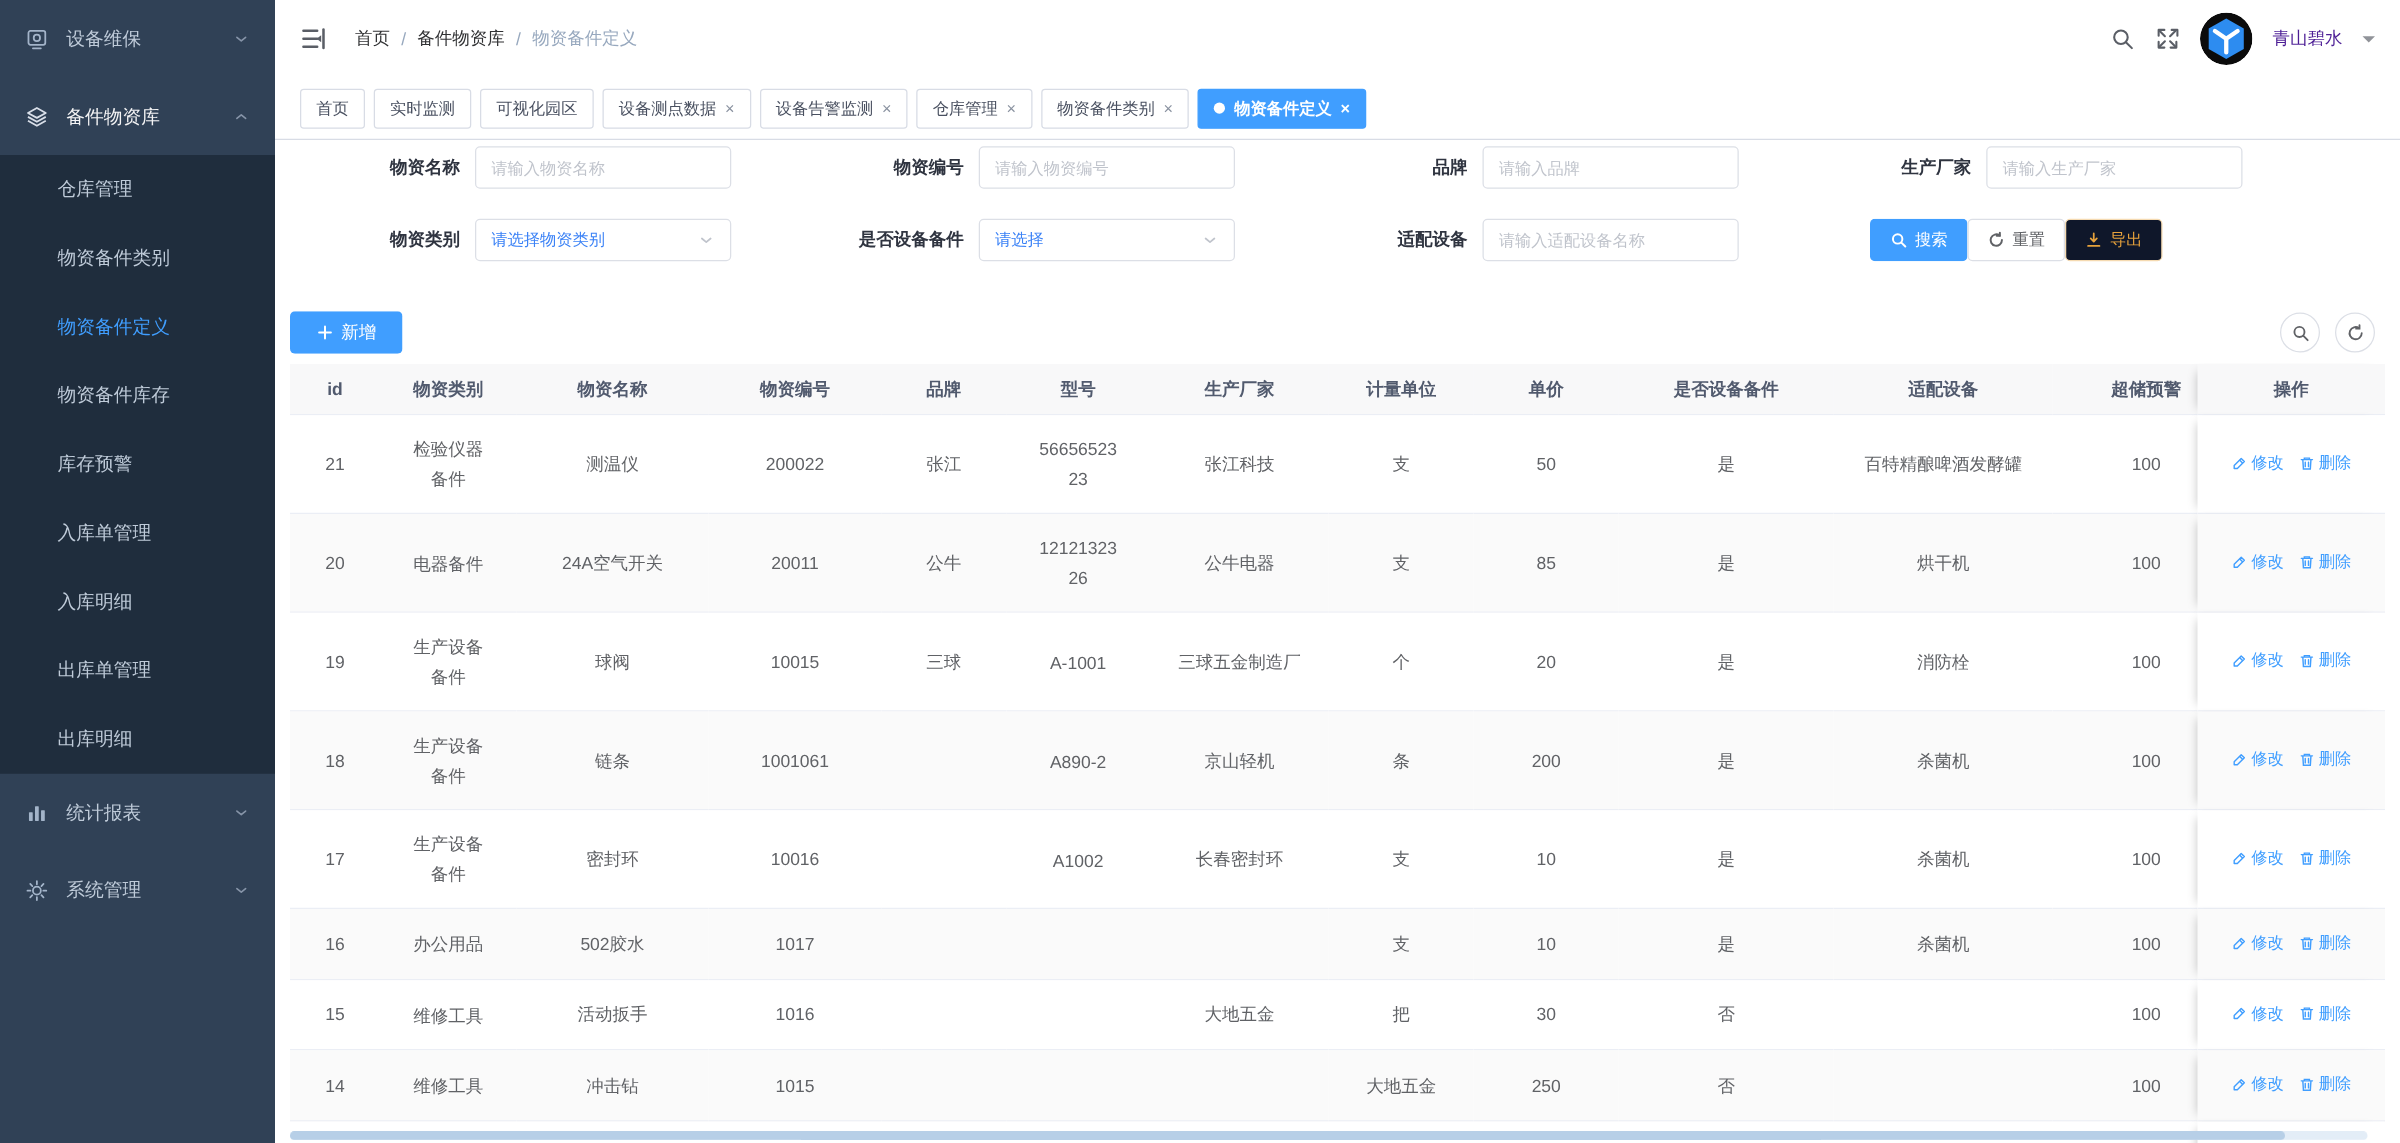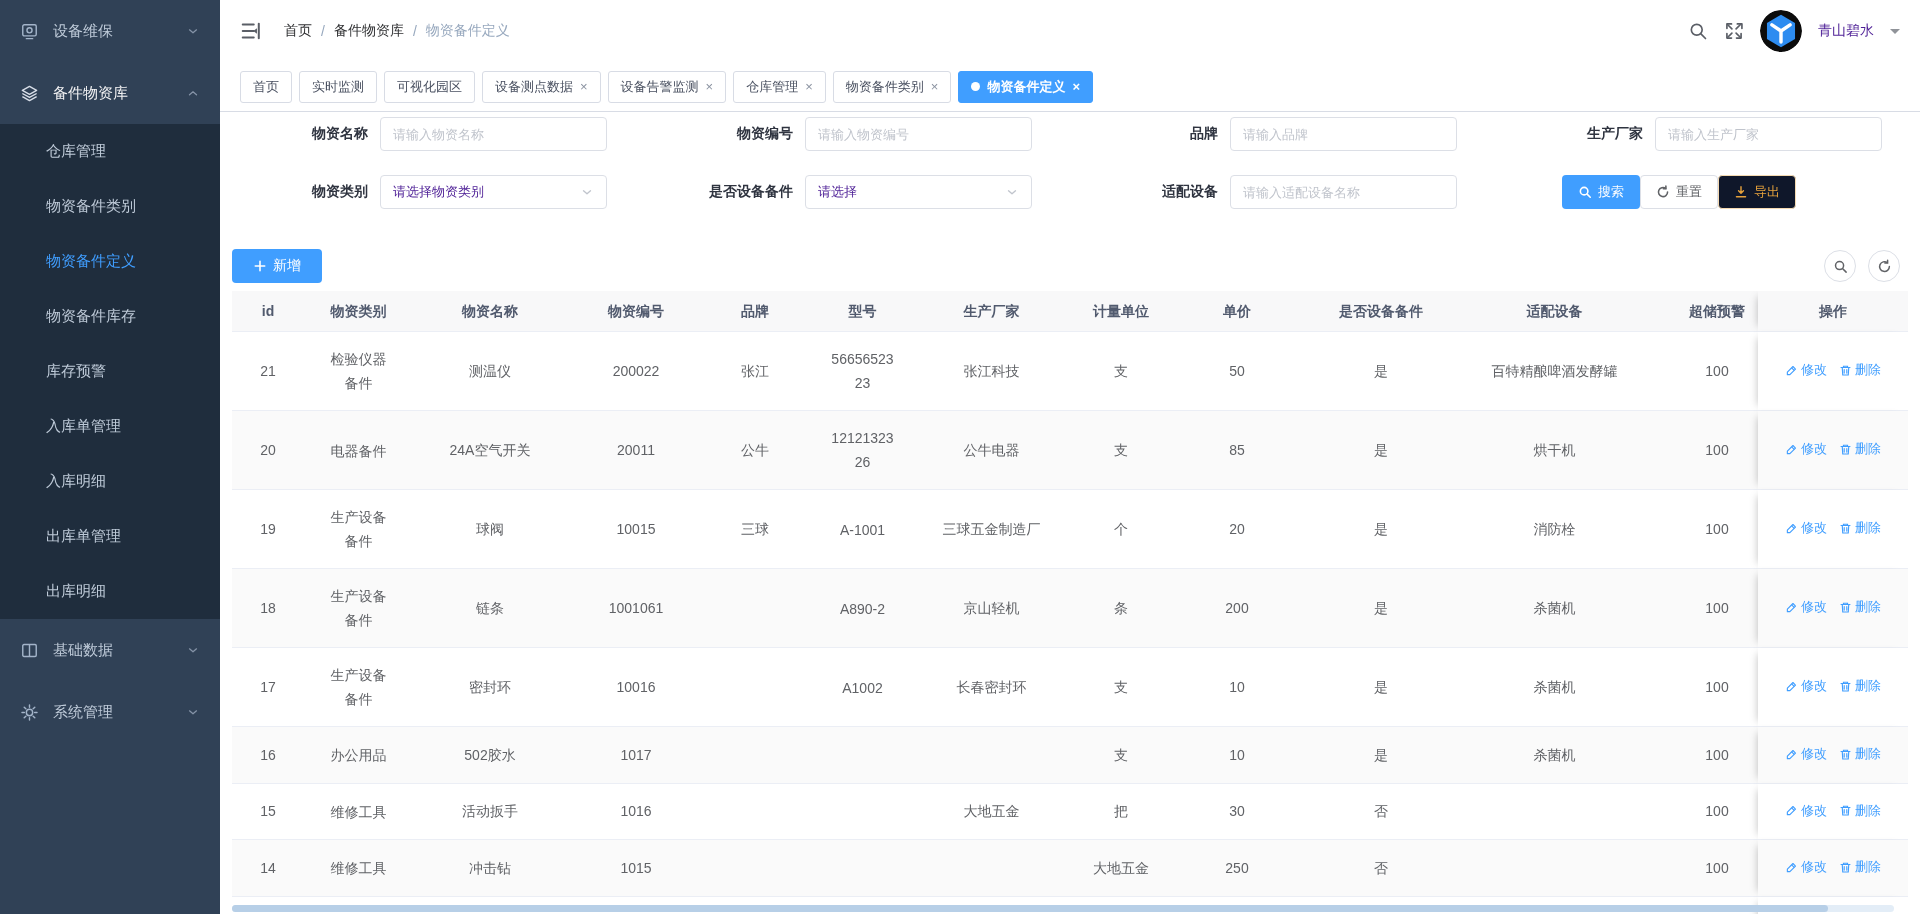--- a/index.html
+++ b/index.html
@@ -50,25 +50,25 @@
   .tag.active{background:#409eff;border-color:#409eff;color:#fff;font-weight:700}
   .tag.active .tclose{color:#fff}
   .dot{width:9px;height:9px;border-radius:50%;background:#fff}
 
   
   .content{padding:5px 12px 0;flex:1}
   .form-row{display:flex;margin-bottom:24px}
   .field{display:flex;align-items:center;margin-right:50px}
   .field label{width:148px;text-align:right;padding-right:12px;font-size:14px;
         font-weight:700;color:#2f3440;white-space:nowrap}
-  .control{width:227px;height:34px;border:1px solid #dcdfe6;border-radius:4px;background:#fff;
+  .control{width:205px;height:34px;border:1px solid #dcdfe6;border-radius:4px;background:#fff;
         display:flex;align-items:center;padding:0 12px;font-size:13px;color:#606266}
   input.control::placeholder{color:#c0c4cc}
   .select{cursor:pointer}
-  .select .ph{color:#4c1d95;flex:1;white-space:nowrap;overflow:hidden}
+  .select .ph{color:#3b82f6;flex:1;white-space:nowrap;overflow:hidden}
   .select .chev{width:14px;height:14px;color:#c0c4cc;flex-shrink:0}
   .btns{display:flex;align-items:center;margin-left:55px}
   .btn{height:34px;display:inline-flex;align-items:center;gap:6px;padding:0 15px;
         border-radius:4px;font-size:13px;border:1px solid transparent;cursor:pointer;
         font-family:inherit;white-space:nowrap}
   .btn .bicon{width:14px;height:14px}
   .btn-primary{background:#409eff;color:#fff}
   .btn-plain{background:#fff;border-color:#dcdfe6;color:#606266}
   .btn-export{background:#0f172a;border-color:#f5dab1;color:#e6a23c}
 
@@ -142,26 +142,27 @@
         <div class="sub-item active">物资备件定义</div>
         <div class="sub-item">物资备件库存</div>
         <div class="sub-item">库存预警</div>
         <div class="sub-item">入库单管理</div>
         <div class="sub-item">入库明细</div>
         <div class="sub-item">出库单管理</div>
         <div class="sub-item">出库明细</div>
       </div>
       <div class="menu-item">
         <span class="mi-icon">
-          <svg viewBox="0 0 24 24" fill="none" stroke="currentColor" stroke-width="1.8">
-            <rect x="3.5" y="4.5" width="17" height="15" rx="1.5"></rect>
-            <path d="M12 4.5v15"></path>
-          </svg>
-        </span>
-        <span class="mi-label">基础数据</span>
+          <svg viewBox="0 0 24 24" fill="currentColor">
+            <rect x="4" y="11" width="3.8" height="9" rx="0.5"></rect>
+            <rect x="10.1" y="5" width="3.8" height="15" rx="0.5"></rect>
+            <rect x="16.2" y="9" width="3.8" height="11" rx="0.5"></rect>
+          </svg>
+        </span>
+        <span class="mi-label">统计报表</span>
         <span class="chevron">
           <svg viewBox="0 0 24 24" fill="none" stroke="currentColor" stroke-width="2.2" stroke-linecap="round" stroke-linejoin="round">
             <path d="M6 10l6 5 6-5"></path>
           </svg>
         </span>
       </div>
       <div class="menu-item">
         <span class="mi-icon">
           <svg viewBox="0 0 24 24" fill="none" stroke="currentColor" stroke-width="1.8" stroke-linecap="round">
             <circle cx="12" cy="12" r="4"></circle>

